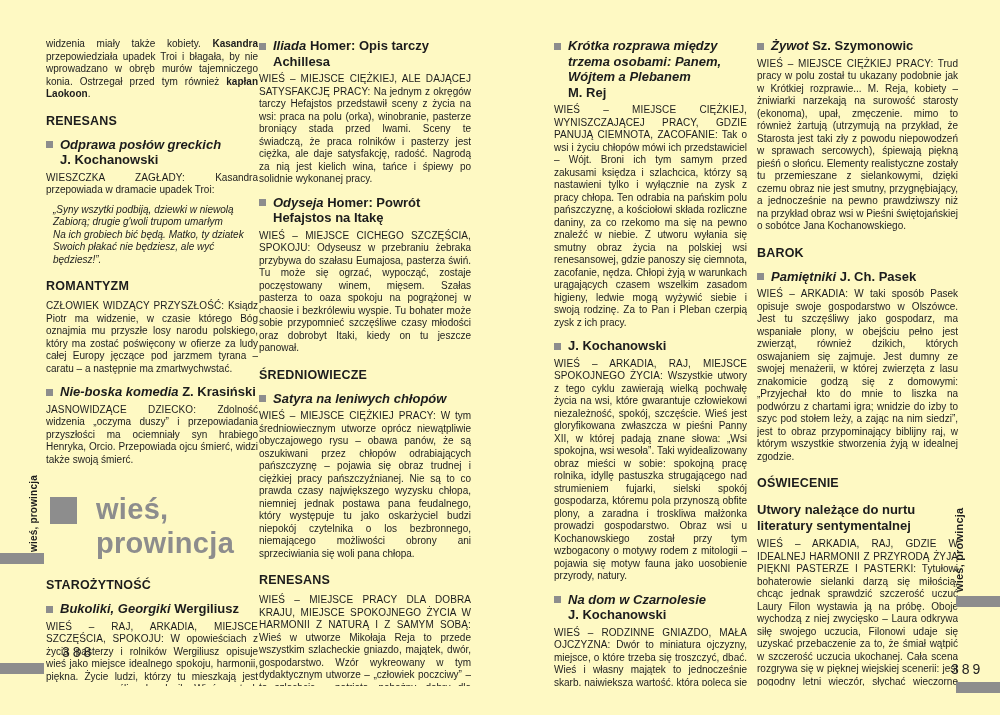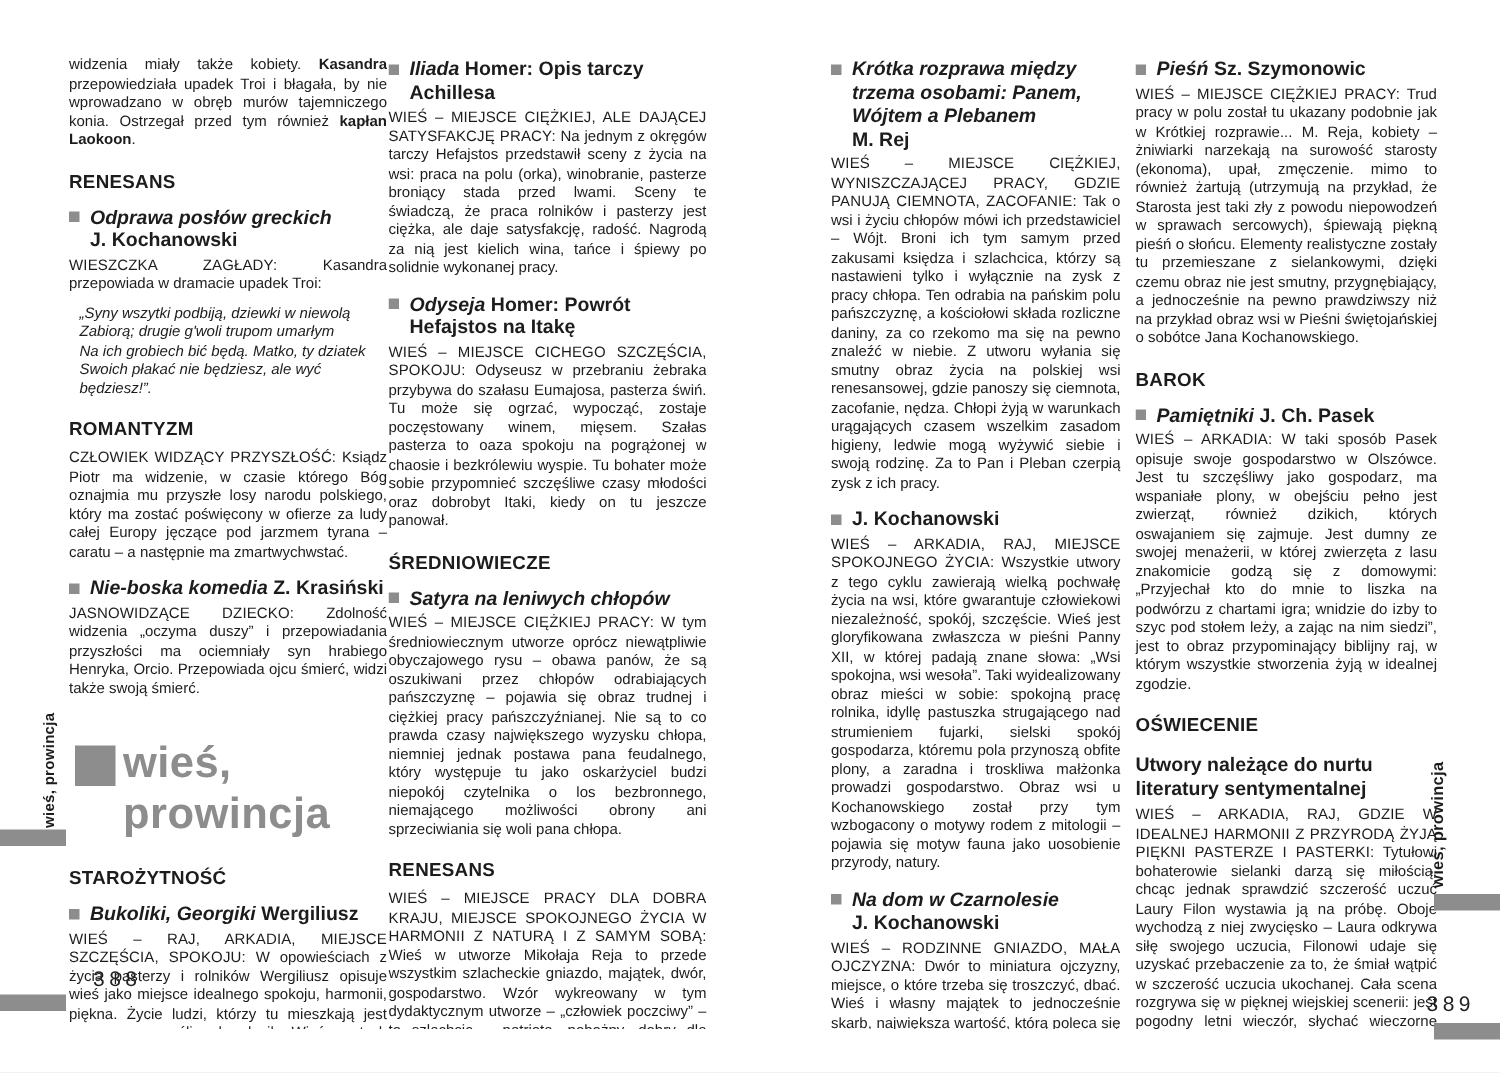--- a/index.html
+++ b/index.html
@@ -1,19 +1,19 @@
 <!DOCTYPE html>
 <html lang="pl"><head>
 <meta charset="utf-8">
 <style>
   html,body{margin:0;padding:0;background:#e8e8e8;}
   .spread{
     position:relative;
     width:1000px;height:715px;
-    background:#ffffff;
+    background:#fef9c3;
     font-family:"Liberation Sans",sans-serif;
     color:#1c1c1c;
     overflow:hidden;
     margin:0 auto;
   }
   .col{
     position:absolute;top:38px;height:648px;overflow:hidden;
     text-align:justify;
   }
   #col-388-1{left:46px;width:212px;}
@@ -45,21 +45,21 @@
   .wa.block{display:block;}
   .quote{
     font-size:10px;line-height:12.5px;font-style:italic;
     white-space:pre-line;padding-left:7px;margin:0 0 7px 0;text-align:left;
   }
   .subhead{
     font-size:13px;line-height:15.5px;font-weight:bold;
     margin:12px 0 5px 0;text-align:left;
   }
   .theme{
-    display:flex;align-items:flex-start;gap:5px;
+    display:flex;align-items:flex-start;gap:19px;
     margin:26px 0 18px 4px;text-align:left;
   }
   .theme-sq{
     flex:0 0 auto;width:27px;height:27px;background:#8d8d8d;margin-top:5px;
   }
   .theme-lines{
     font-size:29px;line-height:34px;font-weight:bold;color:#8d8d8d;
     letter-spacing:.3px;
   }
   .edge-bar{
@@ -180,21 +180,21 @@
       <span class="wt">Na dom w Czarnolesie</span>
       <span class="wa block">J. Kochanowski</span>
     </div>
     <p class="entry"><span class="kw">WIEŚ – RODZINNE GNIAZDO, MAŁA OJCZYZNA:</span> <span>Dwór to miniatura ojczyzny, miejsce, o które trzeba się troszczyć, dbać. Wieś i własny majątek to jednocześnie skarb, największa wartość, którą poleca się Bogu, o powodzenie której należy się modlić.</span></p>
 
   </div>
 
   <div class="col" id="col-389-2">
     <div class="work" style="margin-top:0;">
       <span class="sq"></span>
-      <span class="wt">Pieśń</span>
+      <span class="wt">Żywot</span>
       <span class="wa">Sz. Szymonowic</span>
     </div>
     <p class="entry"><span class="kw">WIEŚ – MIEJSCE CIĘŻKIEJ PRACY:</span> <span>Trud pracy w polu został tu ukazany podobnie jak w Krótkiej rozprawie... M. Reja, kobiety – żniwiarki narzekają na surowość starosty (ekonoma), upał, zmęczenie. mimo to również żartują (utrzymują na przykład, że Starosta jest taki zły z powodu niepowodzeń w sprawach sercowych), śpiewają piękną pieśń o słońcu. Elementy realistyczne zostały tu przemieszane z sielankowymi, dzięki czemu obraz nie jest smutny, przygnębiający, a jednocześnie na pewno prawdziwszy niż na przykład obraz wsi w Pieśni świętojańskiej o sobótce Jana Kochanowskiego.</span></p>
 
     <p class="era">BAROK</p>
 
     <div class="work">
       <span class="sq"></span>
       <span class="wt">Pamiętniki</span>
       <span class="wa">J. Ch. Pasek</span>

